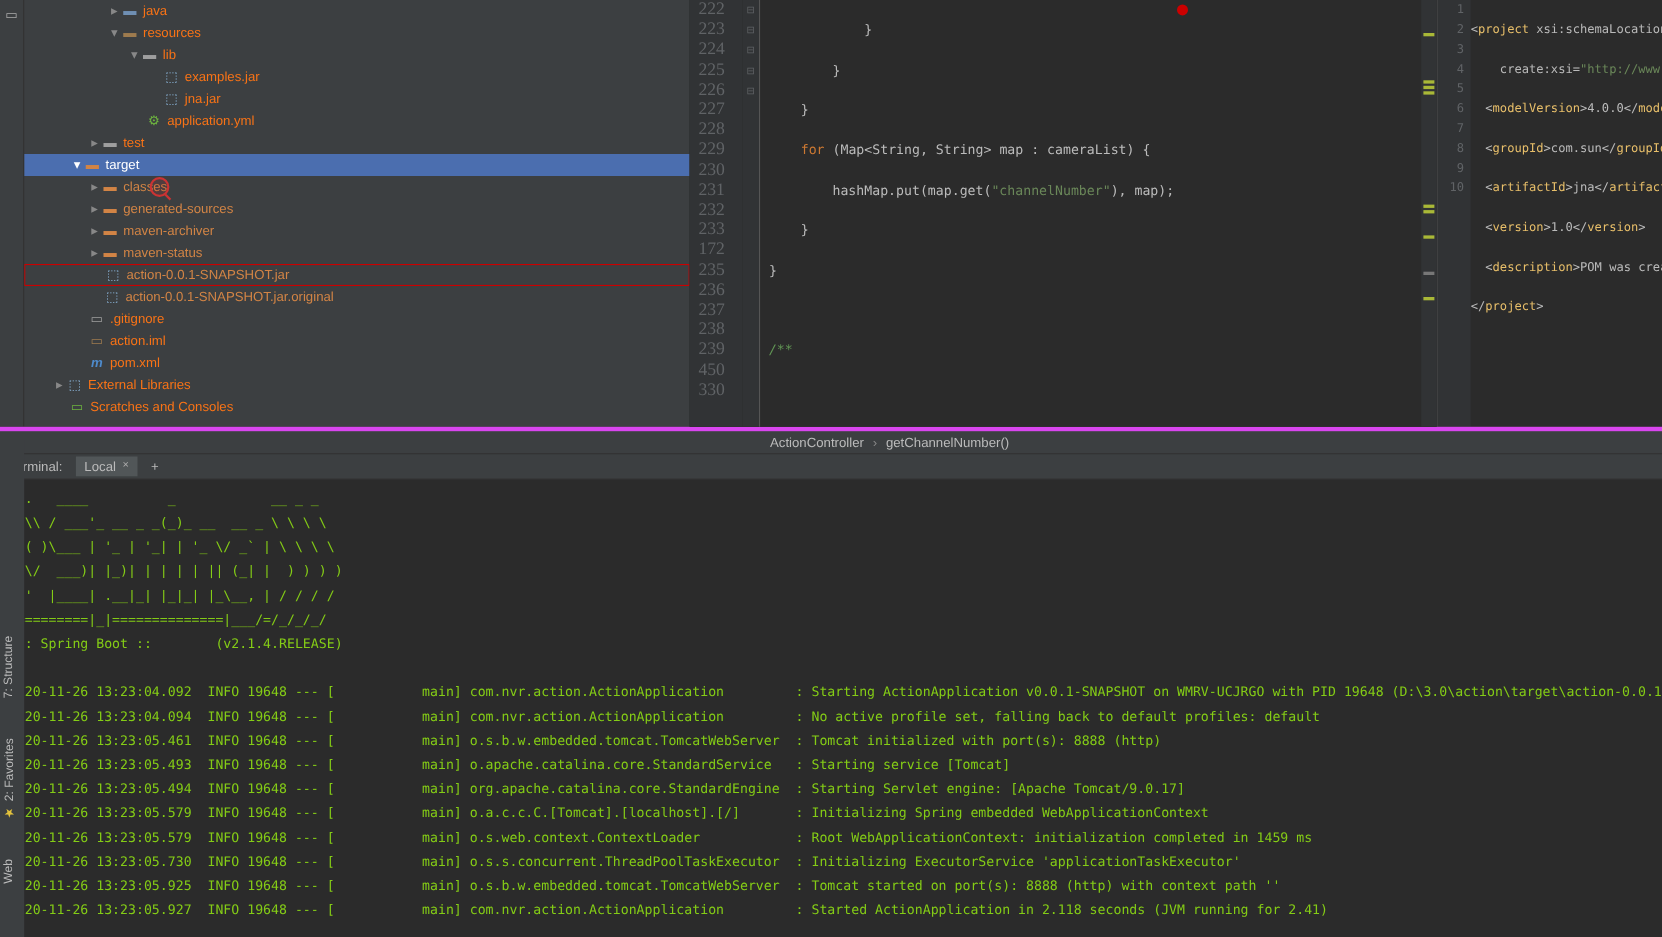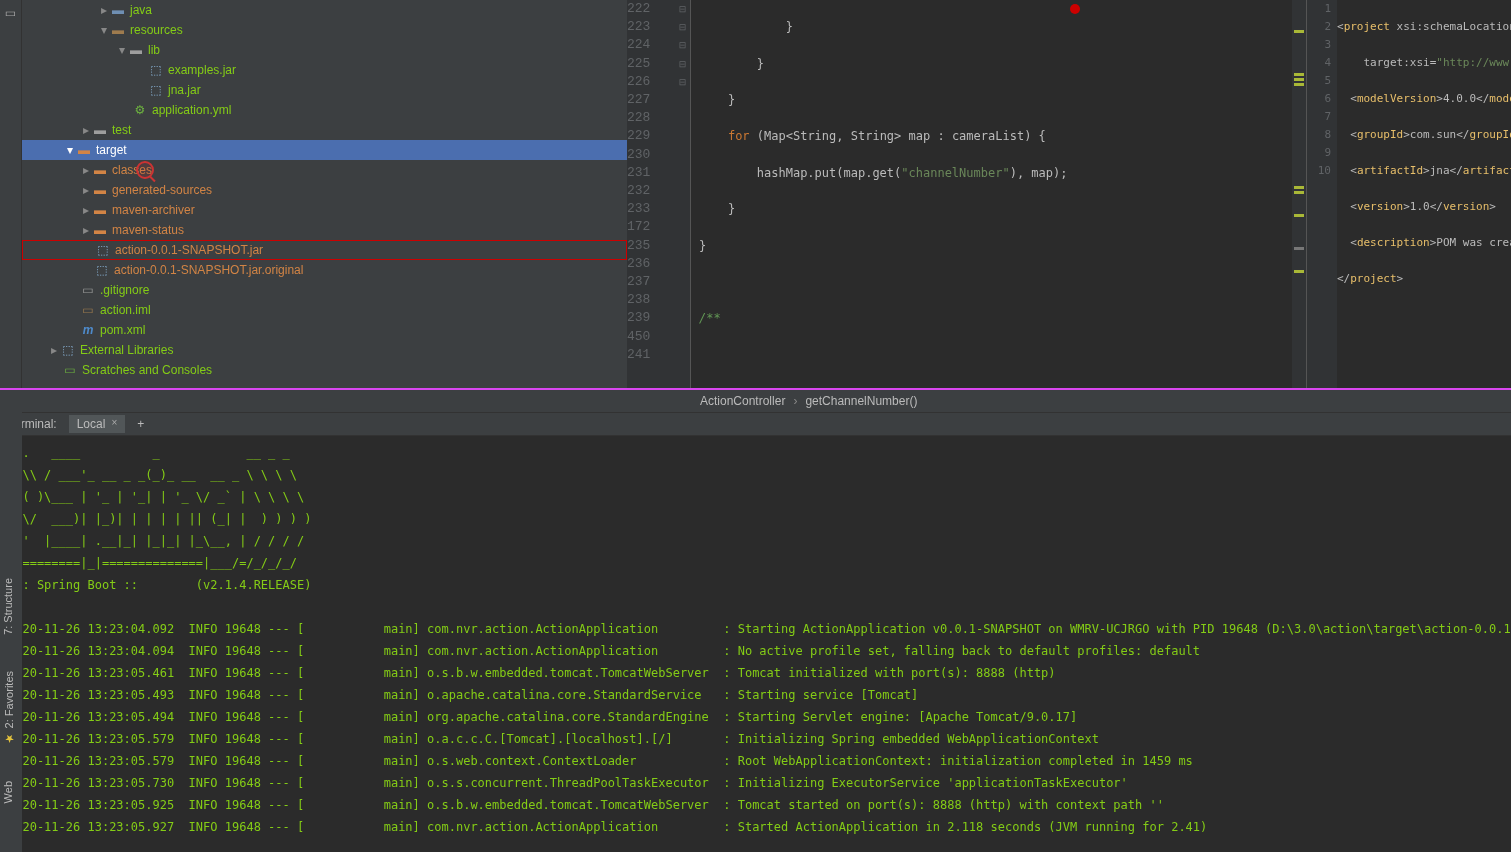--- a/index.html
+++ b/index.html
@@ -6,32 +6,32 @@
 body { font-family: "Segoe UI", Arial, sans-serif; font-size: 12px; background: #2b2b2b; color: #bbbbbb; overflow: hidden; width: 1511px; height: 852px; }
 .main-layout { display: flex; flex-direction: column; height: 852px; }
 .top-area { display: flex; height: 388px; }
 .left-gutter { width: 22px; background: #3c3f41; border-right: 1px solid #323232; display: flex; flex-direction: column; align-items: center; padding-top: 6px; gap: 10px; }
 .project-tree { width: 605px; background: #3c3f41; overflow: hidden; }
 .tree-row { display: flex; align-items: center; height: 20px; padding-left: 0; white-space: nowrap; cursor: pointer; }
 .tree-row.selected { background: #4b6eaf; color: #fff; }
 .tree-row.highlighted { border: 1px solid #cc0000; }
 .tree-arrow { width: 12px; display: inline-flex; justify-content: center; color: #888; }
 .tree-icon { width: 16px; display: inline-flex; justify-content: center; margin-right: 4px; }
-.tree-label { color: #84cc16; }
+.tree-label { color: #f97316; }
 .tree-label.orange { color: #d28445; }
 .editor-area { flex: 1; display: flex; background: #2b2b2b; position: relative; }
-.gutter-col { width: 48px; background: #313335; text-align: left; padding-right: 8px; color: #606366; font-family: Liberation Mono, monospace; font-size: 13px; line-height: 18.2px; }
+.gutter-col { width: 48px; background: #313335; text-align: center; padding-right: 8px; color: #606366; font-family: Liberation Serif, serif; font-size: 16px; line-height: 18.2px; }
 .fold-col { width: 16px; background: #313335; border-right: 1px solid #555; line-height: 18.2px; font-size: 9px; color: #606366; text-align: center; }
 .code-col { flex: 1; font-family: Consolas, monospace; font-size: 12px; line-height: 18.2px; padding-left: 8px; white-space: pre; overflow: hidden; }
 .marker-col { width: 14px; background: #313335; }
 .marker { height: 3px; margin: 2px 2px; }
 .xml-preview { width: 205px; background: #2b2b2b; border-left: 1px solid #555; display: flex; }
 .xml-gutter { width: 30px; background: #313335; text-align: right; padding-right: 6px; color: #606366; font-family: Consolas, monospace; font-size: 11px; line-height: 18px; }
 .xml-code { flex: 1; font-family: Consolas, monospace; font-size: 11px; line-height: 18px; white-space: pre; overflow: hidden; }
-.breadcrumb-bar { height: 24px; background: #3c3f41; border-top: 2px solid #d946ef; display: flex; align-items: center; padding-left: 700px; color: #bbbbbb; font-size: 12px; }
+.breadcrumb-bar { height: 24px; background: #3c3f41; border-top: 4px solid #d946ef; display: flex; align-items: center; padding-left: 700px; color: #bbbbbb; font-size: 12px; }
 .breadcrumb-bar .sep { margin: 0 8px; color: #888; }
 .terminal-tabs { height: 24px; background: #3c3f41; border-top: 1px solid #323232; border-bottom: 1px solid #323232; display: flex; align-items: center; padding-left: 8px; }
 .terminal-tabs .label { color: #bbbbbb; margin-right: 12px; }
 .terminal-tabs .tab { background: #515658; padding: 2px 8px; margin-right: 4px; display: flex; gap: 6px; }
 .terminal-tabs .plus { padding: 2px 8px; color: #bbbbbb; cursor: pointer; }
 .terminal-body { flex: 1; background: #2b2b2b; font-family: Consolas, monospace; font-size: 12px; line-height: 22px; color: #84cc16; padding: 6px 8px; overflow: hidden; white-space: pre; }
 .side-tabs { position: absolute; left: 0; top: 400px; width: 22px; background: #3c3f41; height: 452px; }
 .side-tab-text { writing-mode: vertical-rl; transform: rotate(180deg); font-size: 11px; color: #bbbbbb; padding: 8px 2px; cursor: pointer; display: flex; align-items: center; gap: 4px; }
 .kw { color: #cc7832; }
 .str { color: #6a8759; }
@@ -157,21 +157,21 @@
           <div>231</div>
           <div>232</div>
           <div>233</div>
           <div>172</div>
           <div>235</div>
           <div>236</div>
           <div>237</div>
           <div>238</div>
           <div>239</div>
           <div>450</div>
-          <div>241</div>
+          <div>330</div>
         </div>
       <div class="fold-col">
         <div>⊟</div>
           <div></div>
           <div></div>
           <div></div>
           <div>⊟</div>
           <div></div>
           <div></div>
           <div></div>
@@ -230,21 +230,21 @@
           <div>4</div>
           <div>5</div>
           <div>6</div>
           <div>7</div>
           <div>8</div>
           <div>9</div>
           <div>10</div>
         </div>
       <div class="xml-code">
 <div><span>&lt;</span><span class="xml-tag">project</span><span> </span><span class="xml-attr">xsi:schemaLocation</span></div>
-<div><span>    </span><span class="xml-attr">target:xsi</span><span>=</span><span class="xml-val">"http://www.w3</span></div>
+<div><span>    </span><span class="xml-attr">create:xsi</span><span>=</span><span class="xml-val">"http://www.w3</span></div>
 <div><span>  &lt;</span><span class="xml-tag">modelVersion</span><span>&gt;4.0.0&lt;/</span><span class="xml-tag">modelV</span></div>
 <div><span>  &lt;</span><span class="xml-tag">groupId</span><span>&gt;com.sun&lt;/</span><span class="xml-tag">groupId</span></div>
 <div><span>  &lt;</span><span class="xml-tag">artifactId</span><span>&gt;jna&lt;/</span><span class="xml-tag">artifactI</span></div>
 <div><span>  &lt;</span><span class="xml-tag">version</span><span>&gt;1.0&lt;/</span><span class="xml-tag">version</span><span>&gt;</span></div>
 <div><span>  &lt;</span><span class="xml-tag">description</span><span>&gt;POM was create</span></div>
 <div><span>&lt;/</span><span class="xml-tag">project</span><span>&gt;</span></div>
       </div>
     </div>
   </div>
 

